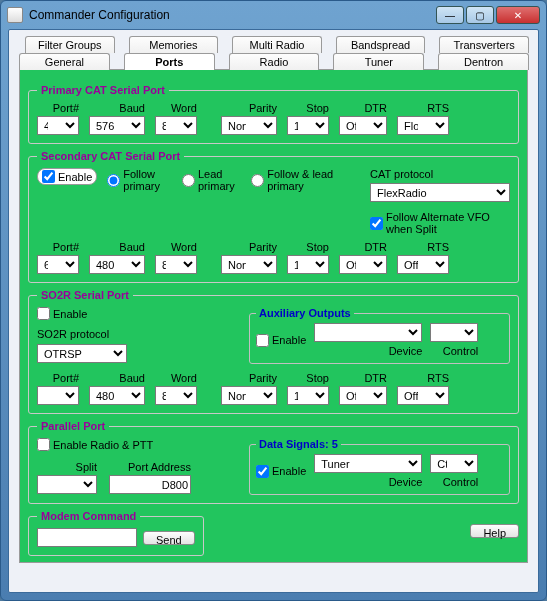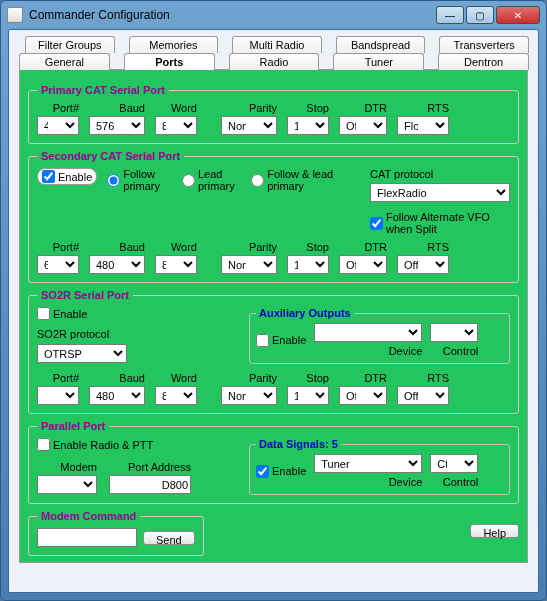--- a/index.html
+++ b/index.html
@@ -311,21 +311,21 @@
       <fieldset class="group">
         <legend>Parallel Port</legend>
         <div style="display:flex;gap:12px;align-items:flex-start">
           <div style="width:200px">
             <label class="chk">
                 <input type="checkbox" style="">
                 <span>Enable Radio &amp; PTT</span>
               </label>
             <div class="row" style="margin-top:8px;gap:12px">
               <div class="col">
-                  <label class="lbl">Modem</label>
+                  <label class="lbl">Split</label>
                 <select class="dd" style="width:60px"><option></option></select>
                 </div>
               <div class="col">
                   <label class="lbl">Port Address</label>
                 <input class="txt" style="width: 82px; text-align: right;" value="D800">
                 </div>
             </div>
           </div>
           <fieldset class="aux" style="flex:1">
             <legend>Data Signals: 5</legend>

